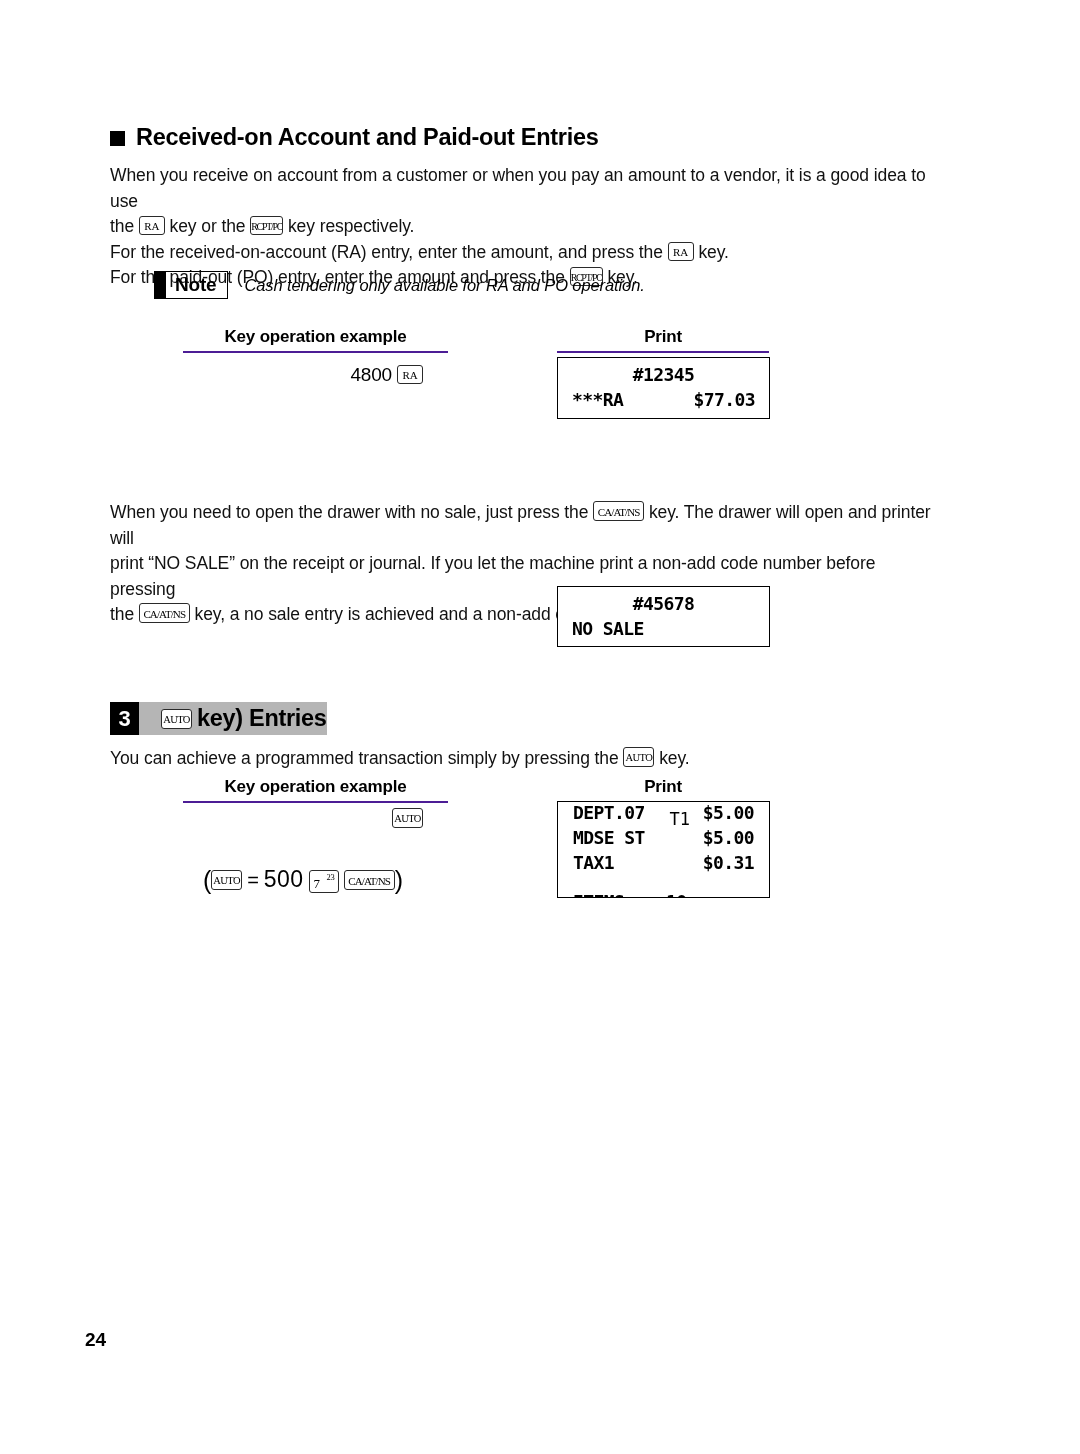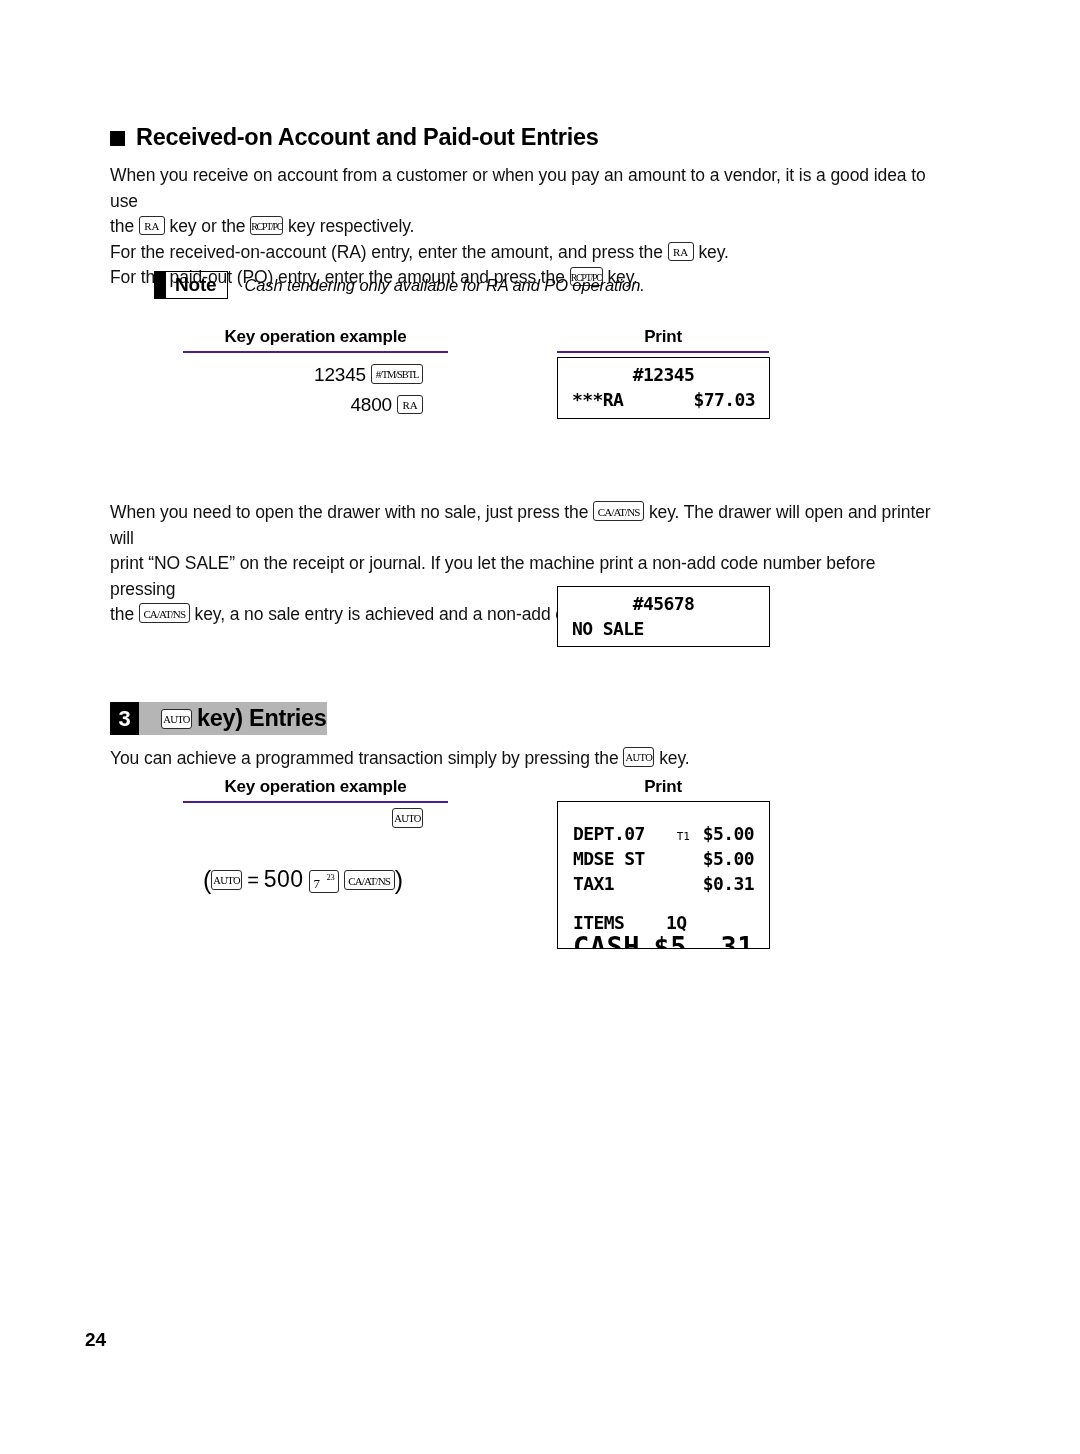--- a/index.html
+++ b/index.html
@@ -221,21 +221,21 @@
   .rline .rgt {
     position: absolute;
     right: 0;
   }
   .rline .ctr {
     position: absolute;
     left: 0; right: 0;
     text-align: center;
   }
   .rline .tflag {
-    font-size: 11px;
+    font-size: 17px;
     font-weight: normal;
     position: absolute;
     right: 0;
     letter-spacing: 0px;
   }
   .rline.big {
     height: 33px;
     font-size: 27px;
     letter-spacing: 0.5px;
   }
@@ -313,24 +313,20 @@
       <div class="lbl">Note</div>
     </div>
     <div class="note-text">Cash tendering only available for RA and PO operation.</div>
   </div>
 
   <div class="colhead" style="left:183px; top:327px; width:265px;">Key operation example</div>
   <div class="colhead" style="left:557px; top:327px; width:212px;">Print</div>
 
   <div class="keyops" style="left:183px; top:360px; width:240px;">
     <div class="ln">
-      <span>12345</span>
-      <span class="keycap k-tmsbtl">#/TM/SBTL</span>
-    </div>
-    <div class="ln">
       <span>4800</span>
       <span class="keycap k-ra">RA</span>
     </div>
   </div>
 
   <div class="receipt" style="left:557px; top:357px; width:213px; height:62px; padding:6px 14px 0 14px;">
     <div class="rline">
       <span class="ctr">#12345</span>
     </div>
     <div class="rline">
@@ -383,21 +379,21 @@
   <div class="colhead" style="left:557px; top:777px; width:212px;">Print</div>
 
   <div class="auto-single" style="left:392px; top:808px;">
     <span class="keycap k-auto">AUTO</span>
   </div>
 
   <div class="auto-formula" style="left:203px; top:866px;">
     <span class="paren">(</span><span class="keycap k-auto">AUTO</span><span class="eq">=</span><span class="num">500</span>&nbsp;<span class="keycap k-seven"><span class="d">7</span><span class="sup">23</span></span>&nbsp;<span class="keycap k-caatns">CA/AT/NS</span><span class="paren">)</span>
   </div>
 
-  <div class="receipt" style="left:557px; top:801px; width:213px; height:148px; padding:21px 15px 0 15px;">
+  <div class="receipt" style="left:557px; top:801px; width:213px; height:97px; padding:0 15px 0 15px;">
     <div class="rline">
       <span class="lft">DEPT.07</span>
       <span class="tflag" style="right:64px; top:7px;">T1</span>
       <span class="rgt">$5.00</span>
     </div>
     <div class="rline">
       <span class="lft">MDSE ST</span>
       <span class="rgt">$5.00</span>
     </div>
     <div class="rline">

